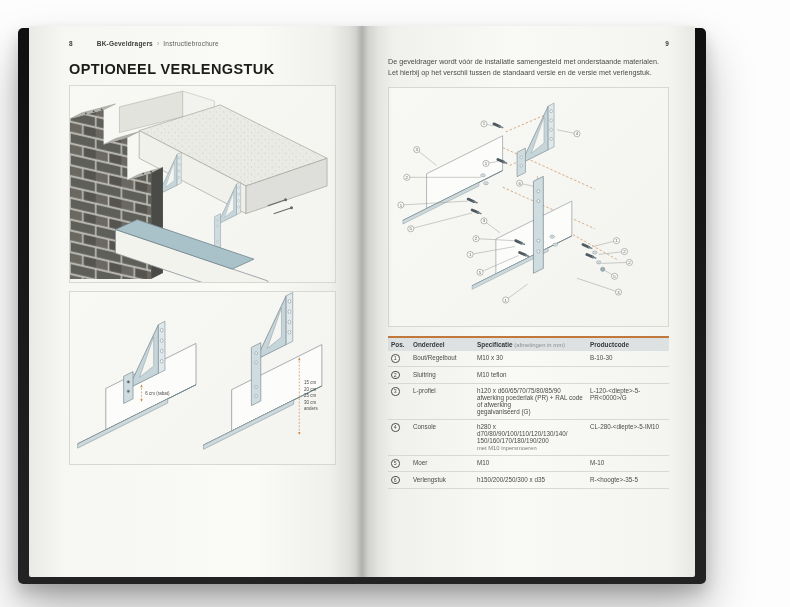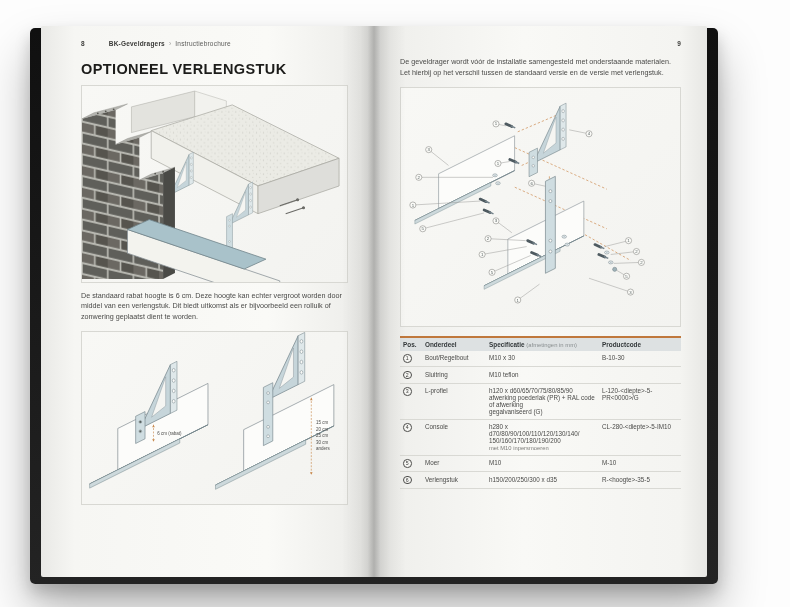--- a/index.html
+++ b/index.html
@@ -1,19 +1,19 @@
 <!DOCTYPE html>
 <html><head>
 <meta charset="utf-8">
 <style>
   html,body{margin:0;padding:0;background:#fdfdfd;}
   *{box-sizing:border-box;}
   body{font-family:"Liberation Sans",sans-serif;-webkit-font-smoothing:antialiased;}
   .scene{position:relative;width:790px;height:607px;background:#fdfdfd;overflow:hidden;}
-  .book{position:absolute;left:32px;top:26px;width:684px;height:556px;}
+  .book{position:absolute;left:20px;top:26px;width:684px;height:556px;}
   .cover{position:absolute;left:-2px;top:2px;right:-2px;bottom:-2px;background:linear-gradient(180deg,#101010,#232323);border-radius:5px;
          box-shadow:0 26px 48px rgba(0,0,0,.28),0 8px 16px rgba(0,0,0,.18);}
   .pages{position:absolute;left:9px;right:9px;top:0px;bottom:5px;display:flex;border-radius:2px;overflow:hidden;}
   .page{width:50%;height:100%;position:relative;}
   .page-left{background:linear-gradient(90deg,#e9e9e6 0%,#f6f6f3 10%,#fafaf7 68%,#ededea 96%,#dcdcd9 100%);
              padding:14px 26px 0 40px;}
   .page-right{background:linear-gradient(90deg,#dcdcd9 0%,#efefec 5%,#f9f9f6 45%,#f4f4f1 92%,#e7e7e4 100%);
               padding:14px 26px 0 26px;}
   .spine-shade{position:absolute;left:50%;top:0;bottom:5px;width:64px;transform:translateX(-50%);pointer-events:none;
     background:linear-gradient(90deg,rgba(0,0,0,0) 0%,rgba(0,0,0,.08) 40%,rgba(0,0,0,.20) 50%,rgba(0,0,0,.08) 60%,rgba(0,0,0,0) 100%);}
@@ -153,21 +153,20 @@
               <circle cx="74" cy="85.5" r=".9" fill="#55554f"></circle>
                 <circle cx="82" cy="83.5" r=".9" fill="#55554f"></circle>
             </g>
             <g>
               <polygon points="46,142 200,194 200,218 46,166" fill="#f3f3ee" stroke="#8a9398" stroke-width=".8"></polygon>
               <polygon points="68,132 186,172 164,182 46,142" fill="#a9c2ca" stroke="#71848a" stroke-width=".8"></polygon>
             </g>
           </svg>
         </figure>
 
-        <p class="copy">De standaard rabat hoogte is 6 cm. Deze hoogte kan echter vergroot worden door middel van een verlengstuk. Dit biedt uitkomst als er bijvoorbeeld een rolluik of zonwering geplaatst dient te worden.</p>
 
         <figure class="fig fig2">
           <svg viewBox="0 0 268 170">
             <g transform="translate(2,12) scale(.95)">
               <g transform="translate(6,40)">
                   <use href="#shelfSym"></use>
                 </g>
               <g transform="translate(58,20)">
                   <use href="#consoleSym"></use>
                 </g>

